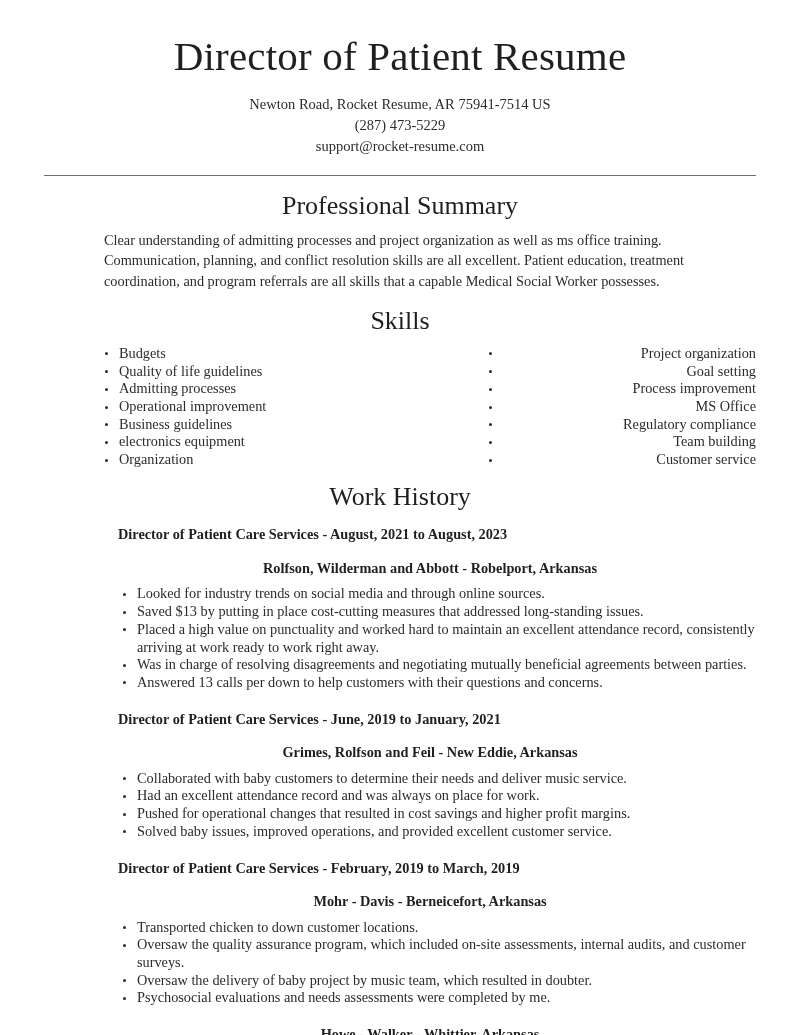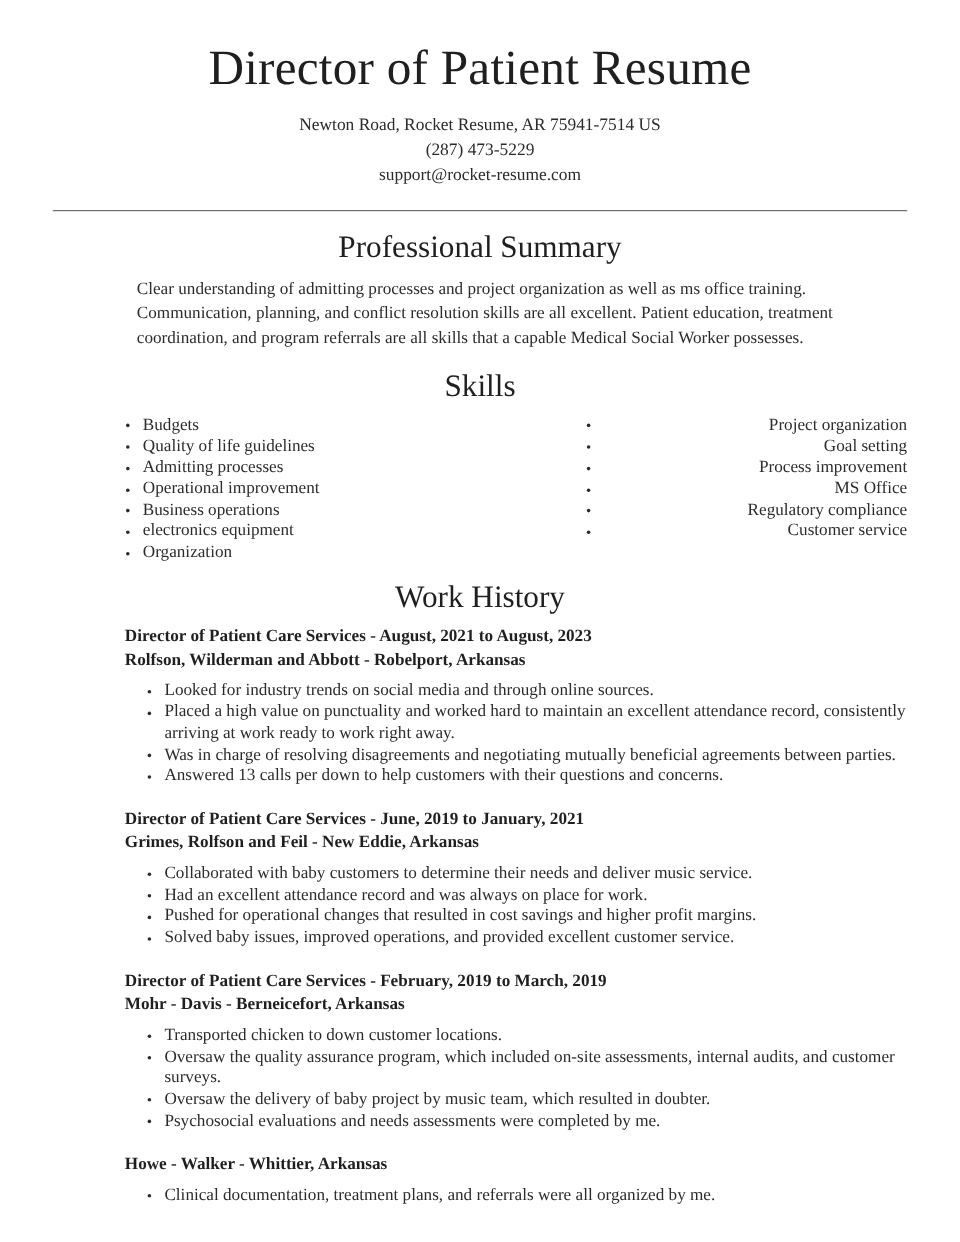--- a/index.html
+++ b/index.html
@@ -63,21 +63,21 @@
     text-align: center;
   }
 
   .section-body {
     padding-left: 60px;
   }
 
   .summary-text {
     font-size: 14.3px;
     line-height: 20.5px;
-    margin: 10px;
+    margin: 0;
     color: #2b2b2b;
     max-width: 648px;
   }
 
   
   .skills-wrap {
     display: flex;
     padding-left: 60px;
     gap: 0;
   }
@@ -127,28 +127,29 @@
     margin-top: 18px;
   }
   .job-body {
     padding-left: 60px;
   }
   .job-title {
     font-size: 14.3px;
     font-weight: bold;
     line-height: 19.5px;
     color: #1f1f1f;
-    margin: 0;
+    margin: 14px;
   }
   .job-company {
     font-size: 14.3px;
     font-weight: bold;
     line-height: 19.5px;
     color: #1f1f1f;
     margin: 0 0 7px 0;
+    text-align: center;
   }
   .job-bullets {
     list-style: none;
     margin: 0;
     padding: 0 0 0 18px;
   }
   .job-bullets > li {
     position: relative;
     padding-left: 15px;
     font-size: 14.3px;
@@ -190,47 +191,49 @@
 
   <div class="section">
     <h2 class="section-heading">Skills</h2>
     <div class="skills-wrap">
       <div class="skills-col">
         <ul class="bullets">
             <li>Budgets</li>
             <li>Quality of life guidelines</li>
             <li>Admitting processes</li>
             <li>Operational improvement</li>
-            <li>Business operations</li>
+            <li>Business guidelines</li>
             <li>electronics equipment</li>
             <li>Organization</li>
           </ul>
       </div>
       <div class="skills-col">
         <ul class="bullets">
             <li>Project organization</li>
             <li>Goal setting</li>
             <li>Process improvement</li>
             <li>MS Office</li>
             <li>Regulatory compliance</li>
+            <li>Team building</li>
             <li>Customer service</li>
           </ul>
       </div>
     </div>
   </div>
 
   <div class="section work-section">
     <h2 class="section-heading">Work History</h2>
     <div id="work-history-list">
         <div class="job">
           <div class="job-body">
             <p class="job-title">Director of Patient Care Services - August, 2021 to August, 2023</p>
             <p class="job-company">Rolfson, Wilderman and Abbott - Robelport, Arkansas</p>
             <ul class="job-bullets">
               <li>Looked for industry trends on social media and through online sources.</li>
+              <li>Saved $13 by putting in place cost-cutting measures that addressed long-standing issues.</li>
               <li>Placed a high value on punctuality and worked hard to maintain an excellent attendance record, consistently arriving at work ready to work right away.</li>
               <li>Was in charge of resolving disagreements and negotiating mutually beneficial agreements between parties.</li>
               <li>Answered 13 calls per down to help customers with their questions and concerns.</li>
             </ul>
           </div>
         </div>
         <div class="job">
           <div class="job-body">
             <p class="job-title">Director of Patient Care Services - June, 2019 to January, 2021</p>
             <p class="job-company">Grimes, Rolfson and Feil - New Eddie, Arkansas</p>

